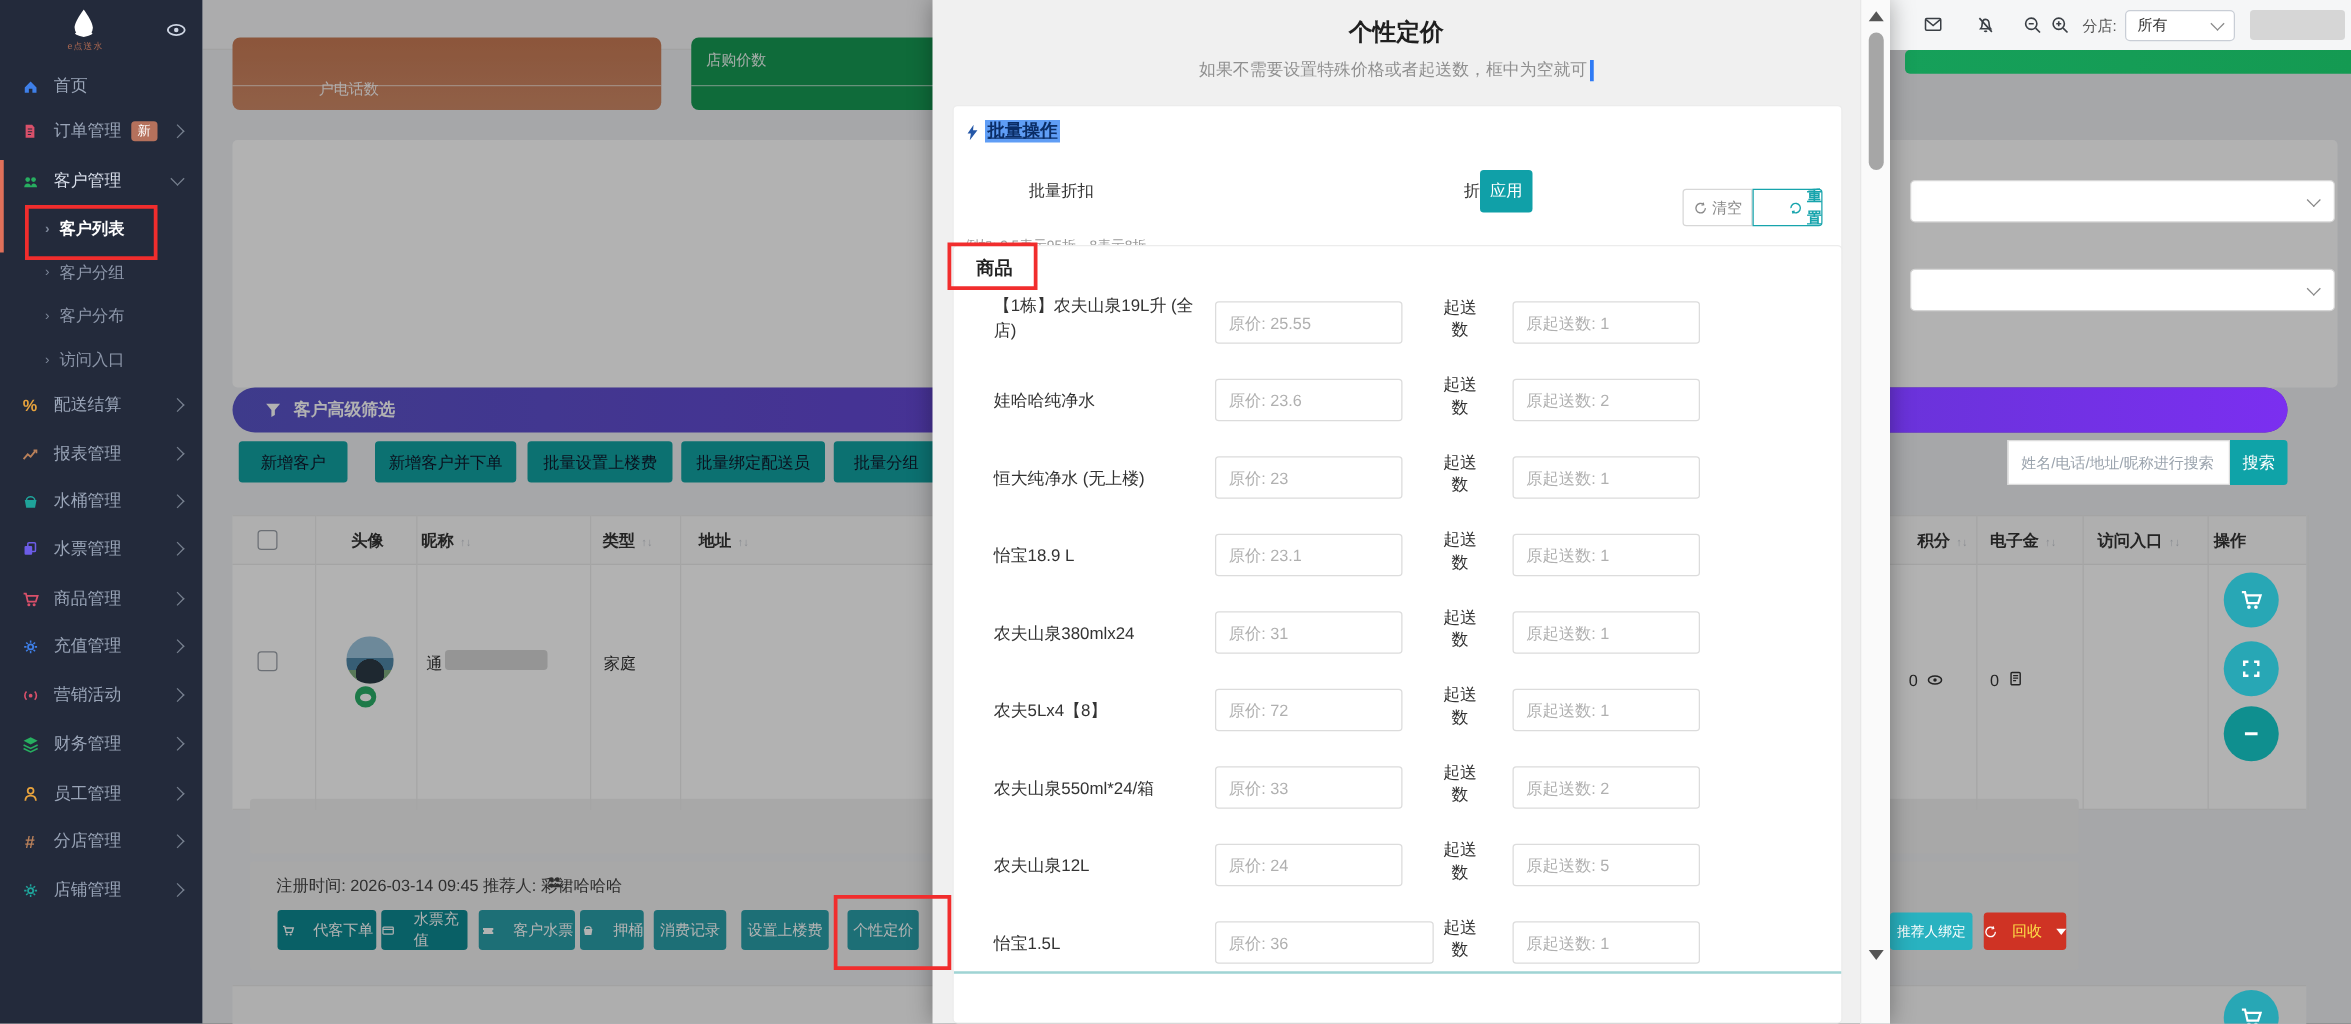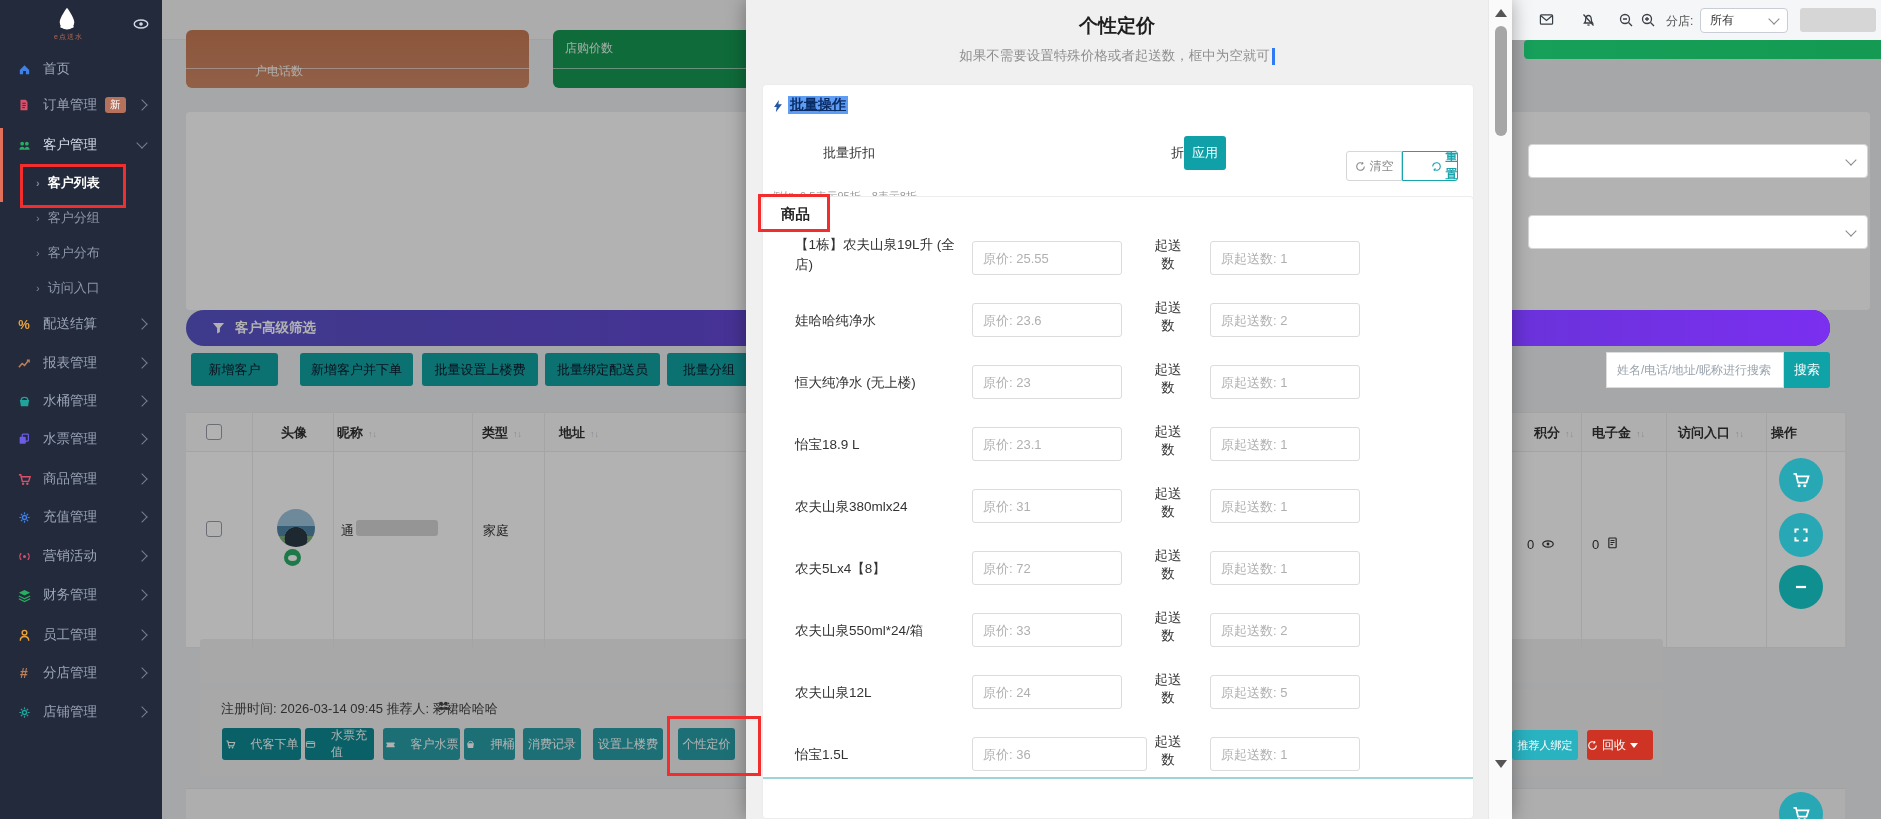--- a/index.html
+++ b/index.html
@@ -65,22 +65,22 @@
   .wechat i{display:block;width:9px;height:6px;border-radius:50%;background:#fff;}
   .cellt{position:absolute;font-size:13px;color:#333;z-index:3;}
   .circle{position:absolute;left:1779px;width:44px;height:44px;border-radius:50%;display:flex;align-items:center;justify-content:center;z-index:45;}
   
   .dpanel{position:absolute;left:200px;background:#f1f1f1;border-radius:3px;z-index:2;}
   .abtn{position:absolute;top:728px;height:32px;border-radius:3px;color:#fff;display:flex;align-items:center;justify-content:center;font-size:12px;z-index:2;gap:15px;}
   .btn-dark{background:#0d8a92;}
   .btn-teal{background:#2aa0aa;}
   .bind-btn{left:1512px;top:730px;width:66px;height:30px;background:#29b2c0;color:#fff;border-radius:3px;
         display:flex;align-items:center;justify-content:center;font-size:11px;z-index:45;}
-  .rec-btn{left:1587px;top:730px;width:66px;height:30px;background:#cf3324;color:#ffffff;border-radius:3px;
-        display:flex;align-items:center;justify-content:flex-start;font-size:12px;z-index:45;gap:4px;}
+  .rec-btn{left:1587px;top:730px;width:66px;height:30px;background:#cf3324;color:#fde047;border-radius:3px;
+        display:flex;align-items:center;justify-content:space-between;font-size:12px;z-index:45;gap:4px;}
   .caret-w{width:0;height:0;border-left:4px solid transparent;border-right:4px solid transparent;border-top:5px solid #fff;}
   .bstrip{left:186px;top:788px;width:1659px;height:31px;background:#fafafa;border-top:1px solid #e8e8e8;box-sizing:border-box;z-index:2;}
   
   .dim{left:162px;top:0;width:1719px;height:819px;background:rgba(0,0,0,.30);z-index:40;}
   
   .modal{left:746px;top:0;width:766px;height:819px;background:#f0f0f0;z-index:50;box-shadow:0 0 18px rgba(0,0,0,.35);}
   .m-title{position:absolute;left:0;top:13px;width:742px;text-align:center;font-size:19px;font-weight:bold;color:#1f1f1f;}
   .m-sub{position:absolute;left:0;top:47px;width:742px;text-align:center;font-size:13.5px;color:#8f8f8f;}
   .cursor-bar{display:inline-block;width:3px;height:17px;background:#2f7bf5;vertical-align:middle;margin-left:2px;}
   .mcard{position:absolute;left:16px;background:#fff;border-radius:4px;border:1px solid #ececec;box-sizing:border-box;}

